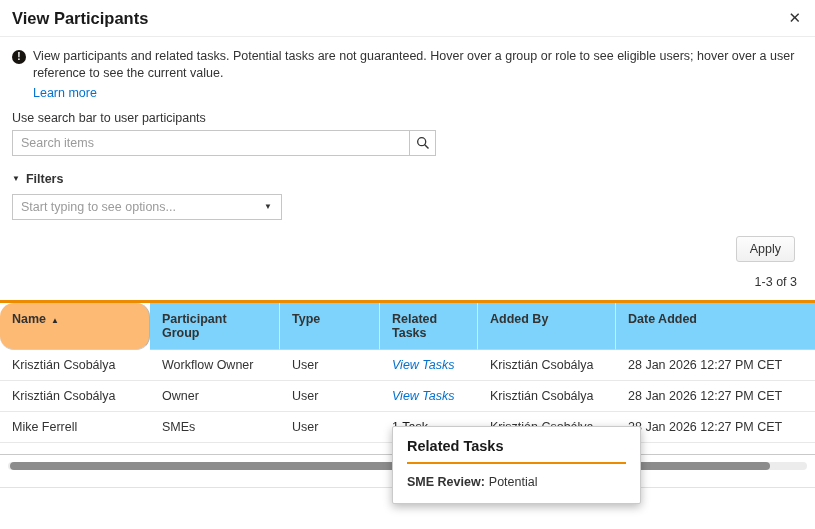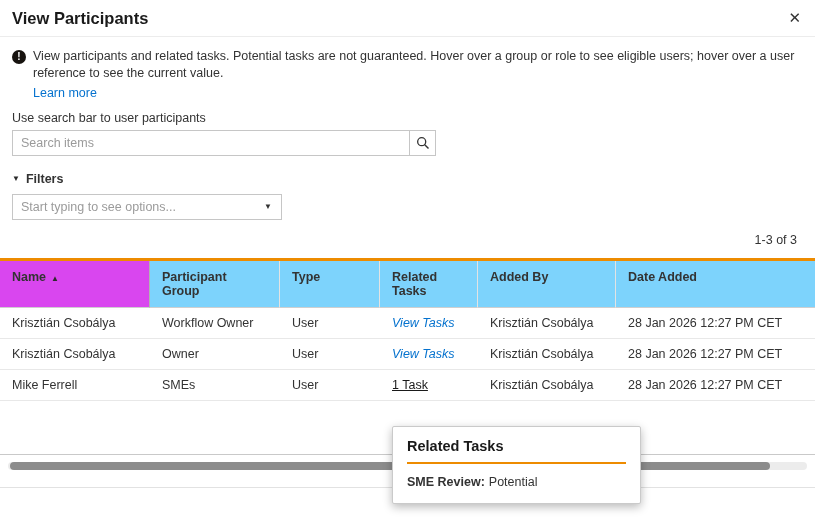--- a/index.html
+++ b/index.html
@@ -68,21 +68,21 @@
   .table { margin-top:11px; border-top:3px solid var(--accent-orange); width:815px; }
   .t-row {
     display:grid; grid-template-columns:150px 130px 100px 98px 138px auto;
     align-items:stretch;
   }
   .t-head .cell {
     font-weight:bold; border-bottom:1px solid #cfcfcf; border-right:1px solid #e3e3e3;
     padding:9px 12px; background:#7dd3fc;
   }
   .t-head .cell:last-child { border-right:none; }
-  .t-head .cell.sorted { background:#d946ef; border-right:1px solid #b3b3b3; }
+  .t-head .cell.sorted { background:#fdba74; border-right:1px solid #b3b3b3;border-radius:14px; }
   .sort-ic { font-size:8px; margin-left:5px; color:#2b2b2b; }
   .t-body .cell { padding:8px 12px; border-bottom:1px solid #e8e8e8; white-space:nowrap; overflow:hidden; }
   .view-tasks-link { color:var(--link-blue); font-style:italic; text-decoration:none; cursor:pointer; }
   .task-count-link { color:#1a1a1a; text-decoration:underline; cursor:pointer; }
 
   
   .table-bottom-line { position:absolute; left:0; right:0; top:454px; border-top:1px solid #c9c9c9; }
   .hscrollbar {
     position:absolute; left:8px; top:462px; width:799px; height:8px;
     background:#ececec; border-radius:4px;
@@ -138,20 +138,23 @@
   <div class="filters-hdr">
     <span class="tri">▼</span>
     <span class="filters-label">Filters</span>
   </div>
 
   <div class="combo">
     <span class="combo-ph">Start typing to see options...</span>
     <span class="combo-arrow">▼</span>
   </div>
 
+  <div class="apply-row">
+    <button class="apply-btn">Apply</button>
+  </div>
 
   <div class="count">1-3 of 3</div>
 
   <div class="table">
     <div class="t-row t-head">
       <div class="cell sorted">
         <span>Name</span><span class="sort-ic">▲</span>
       </div>
       <div class="cell">Participant Group</div>
       <div class="cell">Type</div>

